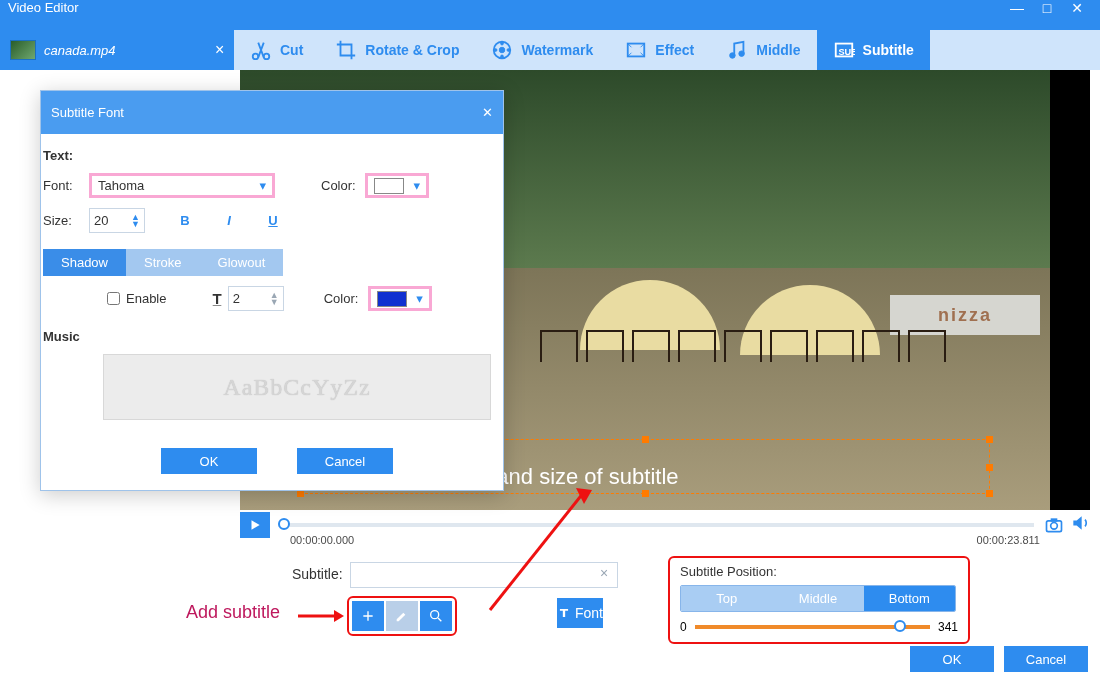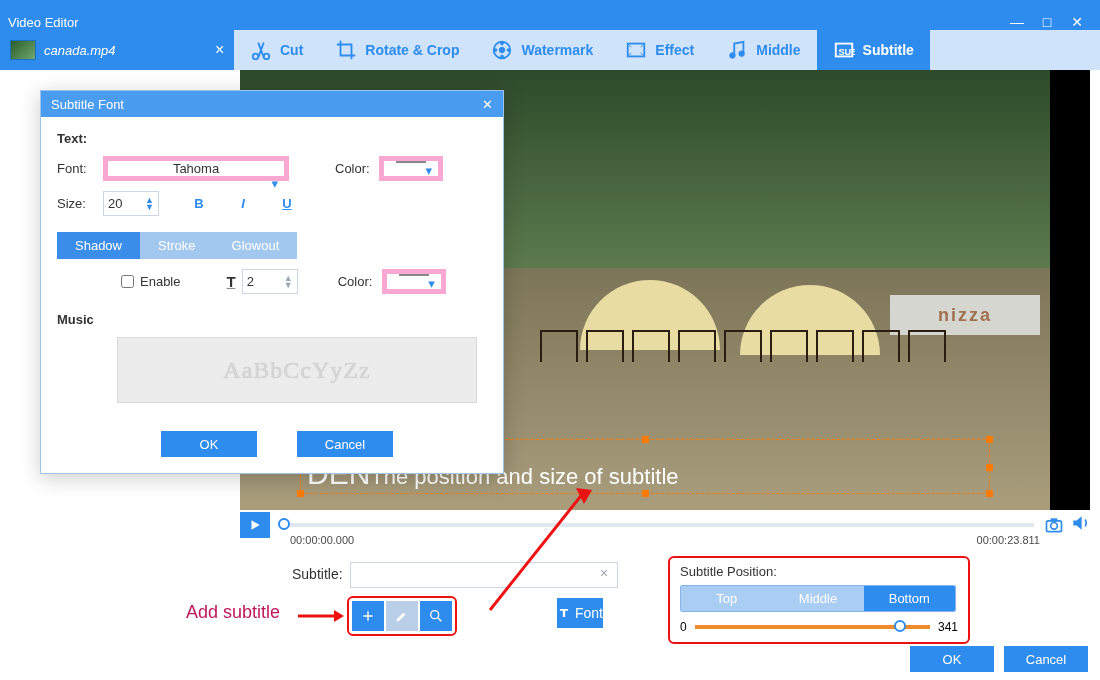--- a/index.html
+++ b/index.html
@@ -1,19 +1,19 @@
 <!DOCTYPE html>
 <html><head>
 <meta charset="utf-8">
 <style>
   * { box-sizing: border-box; font-family: "Segoe UI", Tahoma, sans-serif; }
   body { margin:0; background:#fff; width:1100px; height:680px; overflow:hidden; position:relative; }
 
   
-  .titlebar { height:30px; background:#2e8cef; color:#fff; display:flex; align-items:flex-end; padding:0 8px; font-size:13px;}
+  .titlebar { height:30px; background:#2e8cef; color:#fff; display:flex; align-items:flex-start; padding:0 8px; font-size:13px;}
   .titlebar .title { flex:1; }
   .titlebar .winbtn { width:30px; text-align:center; cursor:pointer; font-size:14px;}
 
   
   .tabrow { height:40px; display:flex; align-items:stretch; background:#cfe4fb; }
   .file-tab { width:234px; background:#2e8cef; color:#fff; display:flex; align-items:center; padding:0 10px; font-size:13px;font-style:italic;}
   .file-tab .thumb { width:26px; height:20px; background:linear-gradient(135deg,#2a5d2a,#6fa86f); margin-right:8px; border:1px solid #1b6fc1;}
   .file-tab .close { margin-left:auto; font-size:16px; cursor:pointer;}
   .tools { flex:1; display:flex; align-items:center; }
   .tool { display:flex; align-items:center; padding:0 16px; height:100%; color:#2e8cef; font-weight:600; font-size:14px; cursor:pointer;}
@@ -79,27 +79,27 @@
   .seg .on { background:#2e8cef; color:#fff;}
   .slider-row{ display:flex; align-items:center; margin-top:8px; font-size:12px;}
   .slider { flex:1; height:4px; background:#f08a2a; margin:0 8px; position:relative;}
   .slider .knob{position:absolute; right:24px; top:-5px; width:12px;height:12px;border-radius:50%;background:#fff;border:2px solid #2e8cef;}
 
   .bottom-btns { position:absolute; bottom:8px; right:12px; display:flex;}
   .btn { width:84px; height:26px; background:#2e8cef; color:#fff; font-size:13px; display:flex;align-items:center;justify-content:center; cursor:pointer; margin-left:10px;}
 
   
   .dialog { position:absolute; top:90px; left:40px; width:464px; background:#fff; border:1px solid #9fc3ea; box-shadow:0 4px 20px rgba(0,0,0,0.2);}
-  .dialog-title { height:26px; background:#4a9cf0; color:#fff; display:flex; align-items:center; padding:0 10px; font-size:13px;gap:16px;}
+  .dialog-title { height:43px; background:#4a9cf0; color:#fff; display:flex; align-items:center; padding:0 10px; font-size:13px;gap:16px;}
   .dialog-title .x { margin-left:auto; cursor:pointer;}
-  .dialog-body { padding:14px 16px 16px; font-size:13px; color:#333;}
+  .dialog-body { padding:14px 2px 16px; font-size:13px; color:#333;}
   .dlabel { font-weight:bold; margin-bottom:10px;}
   .drow { display:flex; align-items:center; margin:10px 0;}
   .drow label{ width:46px; }
-  .combo { border:5px solid #f9a8d4; height:25px; display:flex; align-items:center; padding:0 6px; background:#fff;flex-direction:column;}
+  .combo { border:3px solid #f9a8d4; height:25px; display:flex; align-items:center; padding:0 6px; background:#fff;}
   .combo .caret{ margin-left:auto; color:#2e8cef;}
   .spin { width:56px; border:1px solid #c9d6e4; height:25px; display:flex; align-items:center; padding:0 4px;}
   .spin .arrows{ margin-left:auto; display:flex; flex-direction:column; line-height:7px; color:#2e8cef; font-size:9px;}
   .biubtn { width:28px; text-align:center; color:#2e8cef; font-weight:bold; cursor:pointer;}
   .tabs3 { display:flex; margin:16px 0 10px;}
   .tabs3 div{ padding:6px 18px; color:#fff; font-size:13px; cursor:pointer;}
   .tb-on{background:#3a8de8;} .tb-off{background:#a3c8f0;}
   .color-swatch{ width:30px; height:16px; border:1px solid #888; display:inline-block;}
   .sample-box { margin-top:8px; height:66px; background:#ececec; border:1px solid #d8d8d8; display:flex; align-items:center; justify-content:center; color:#d5d5d5; font-family:Tahoma; font-size:24px; letter-spacing:1px; text-shadow:0 0 1px #bbb;}
   .dialog-btns{ display:flex; justify-content:center; gap:30px; margin-top:28px;}

